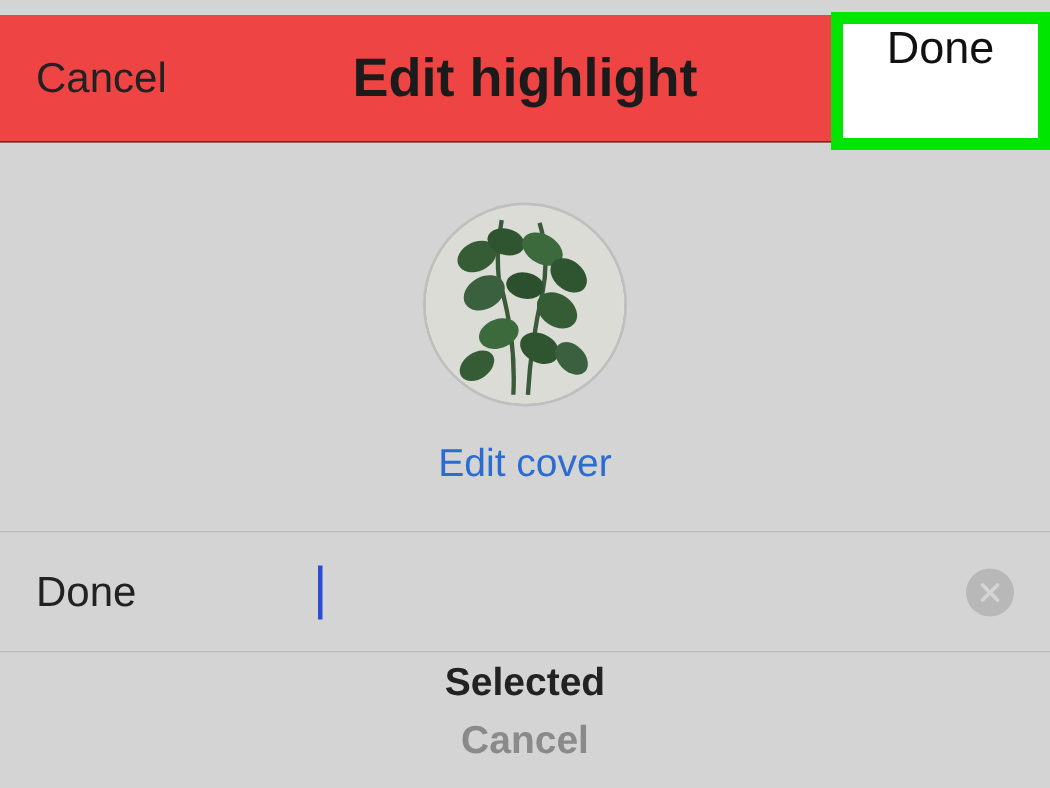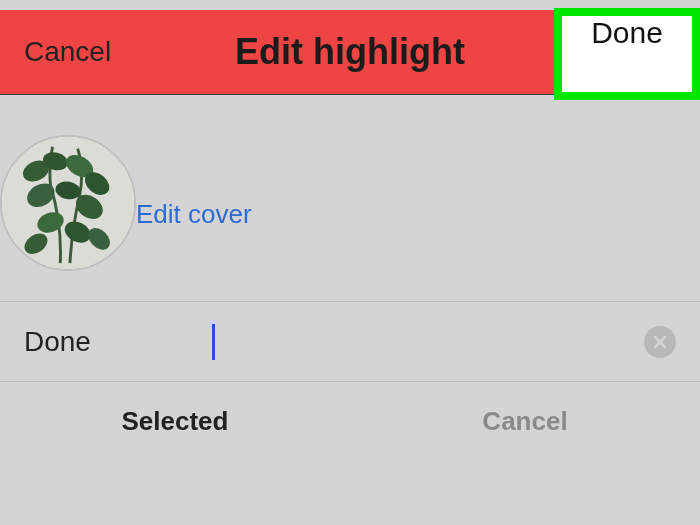--- a/index.html
+++ b/index.html
@@ -54,21 +54,21 @@
       justify-content: center;
       z-index: 5;
     }
     .highlight-box span {
       font-size: 30px;
       font-weight: 400;
       color: #111;
     }
     .cover-section {
       display: flex;
-      flex-direction: row;
+      flex-direction: column;
       align-items: center;
       padding-top: 40px;
       padding-bottom: 30px;
       border-bottom: 1px solid #bcbcbc;
     }
     .cover-circle {
       width: 136px;
       height: 136px;
       border-radius: 50%;
       border: 2px solid #bfbfbf;
@@ -118,20 +118,21 @@
       background: #b8b8b8;
       display: flex;
       align-items: center;
       justify-content: center;
       margin-left: auto;
     }
     .clear-btn svg { width: 14px; height: 14px; }
     .tabs {
       display: flex;
       height: 78px;
+      flex-direction: column;
     }
     .tab {
       flex: 1;
       display: flex;
       align-items: center;
       justify-content: center;
       font-size: 26px;
     }
     .tab-active {
       font-weight: 700;

